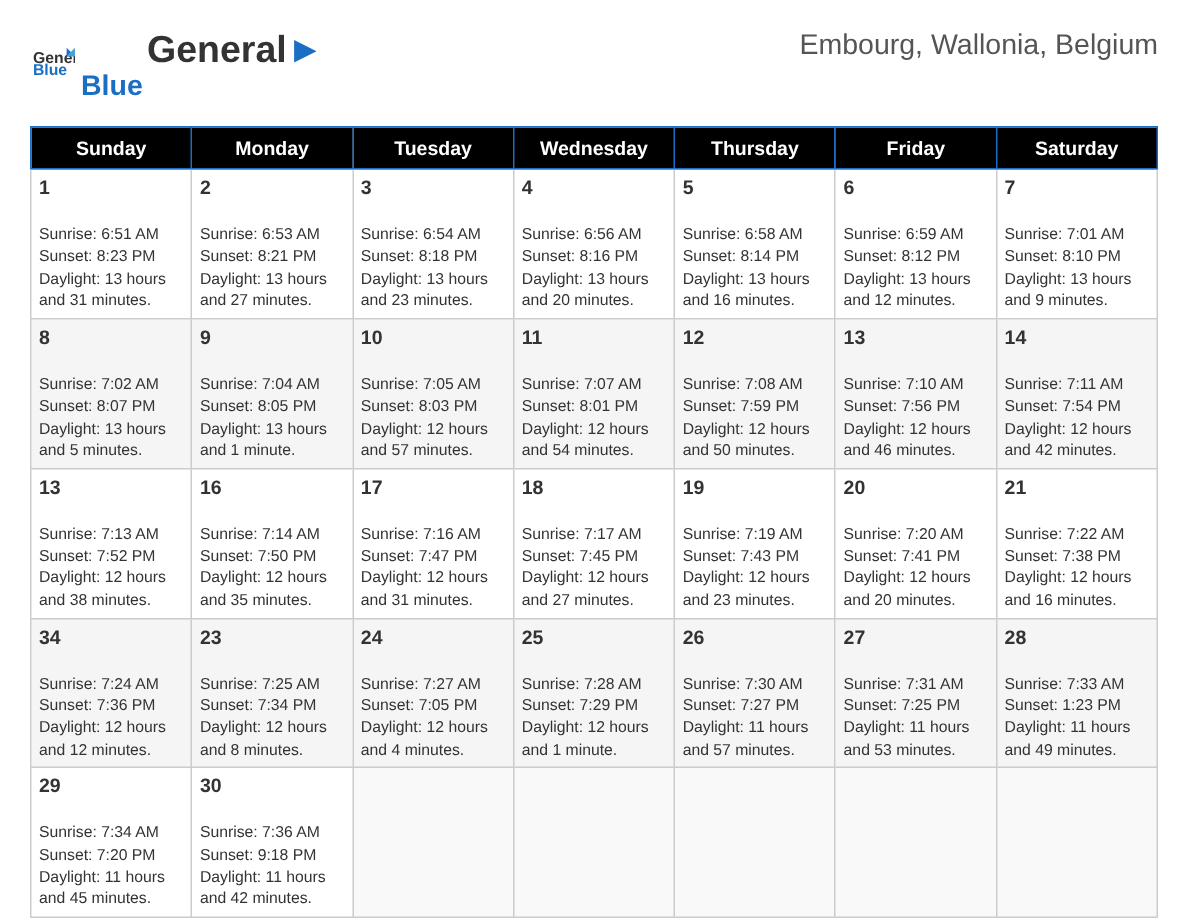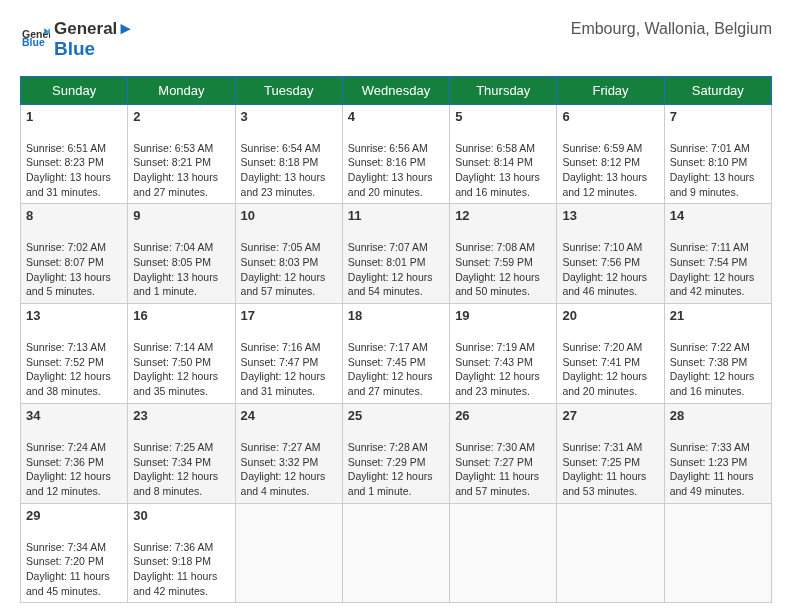--- a/index.html
+++ b/index.html
@@ -28,35 +28,35 @@
     }
     .title-block {
       text-align: right;
     }
     .month-title {
       font-size: 38px;
       font-weight: bold;
       color: #333;
     }
     .subtitle {
-      font-size: 16px;
+      font-size: 19px;
       color: #555;
     }
     table {
       width: 100%;
       border-collapse: collapse;
       font-size: 11px;
     }
     thead tr th {
-      background-color: #15803d;
+      background-color: #000000;
       color: #fff;
       text-align: center;
       padding: 6px 4px;
       font-size: 13px;
-      font-weight: normal;
+      font-weight: bold;
       border: 1px solid #1a6fc4;
     }
     tbody tr td {
       vertical-align: top;
       padding: 4px 5px;
       border: 1px solid #ccc;
       width: 14.28%;
       height: 80px;
       color: #333;
       background: #fff;
@@ -87,21 +87,21 @@
   <div class="logo">
     <div>
       <svg class="logo-icon" viewBox="0 0 40 30" xmlns="http://www.w3.org/2000/svg">
         <text x="0" y="16" font-size="15" font-weight="bold" fill="#333">General</text>
         <text x="0" y="28" font-size="15" font-weight="bold" fill="#1a6fc4">Blue</text>
         <polygon points="32,2 40,10 32,10" fill="#1a6fc4"></polygon>
         <polygon points="32,10 40,10 40,2" fill="#4a9fd4"></polygon>
       </svg>
     </div>
     <div style="margin-left:4px;">
-      <div style="font-size:17px;font-weight:bold;color:#333;line-height:1.1;">General<span style="color:#1a6fc4;">►</span></div>
+      <div style="font-size:25px;font-weight:bold;color:#333;line-height:1.1;margin-left:44px;">General<span style="color:#1a6fc4;">►</span></div>
       <div style="font-size:19px;font-weight:bold;color:#1a6fc4;line-height:1.1;">Blue</div>
     </div>
   </div>
   <div class="title-block">
     <div class="subtitle">Embourg, Wallonia, Belgium</div>
   </div>
 </div>
 
 <table>
   <thead>
@@ -280,21 +280,21 @@
         <td>
           <span class="day-num">23</span>
           <div class="day-info">Sunrise: 7:25 AM
 Sunset: 7:34 PM
 Daylight: 12 hours
 and 8 minutes.</div>
         </td>
         <td>
           <span class="day-num">24</span>
           <div class="day-info">Sunrise: 7:27 AM
-Sunset: 3:32 PM
+Sunset: 7:05 PM
 Daylight: 12 hours
 and 4 minutes.</div>
         </td>
         <td>
           <span class="day-num">25</span>
           <div class="day-info">Sunrise: 7:28 AM
 Sunset: 7:29 PM
 Daylight: 12 hours
 and 1 minute.</div>
         </td>

